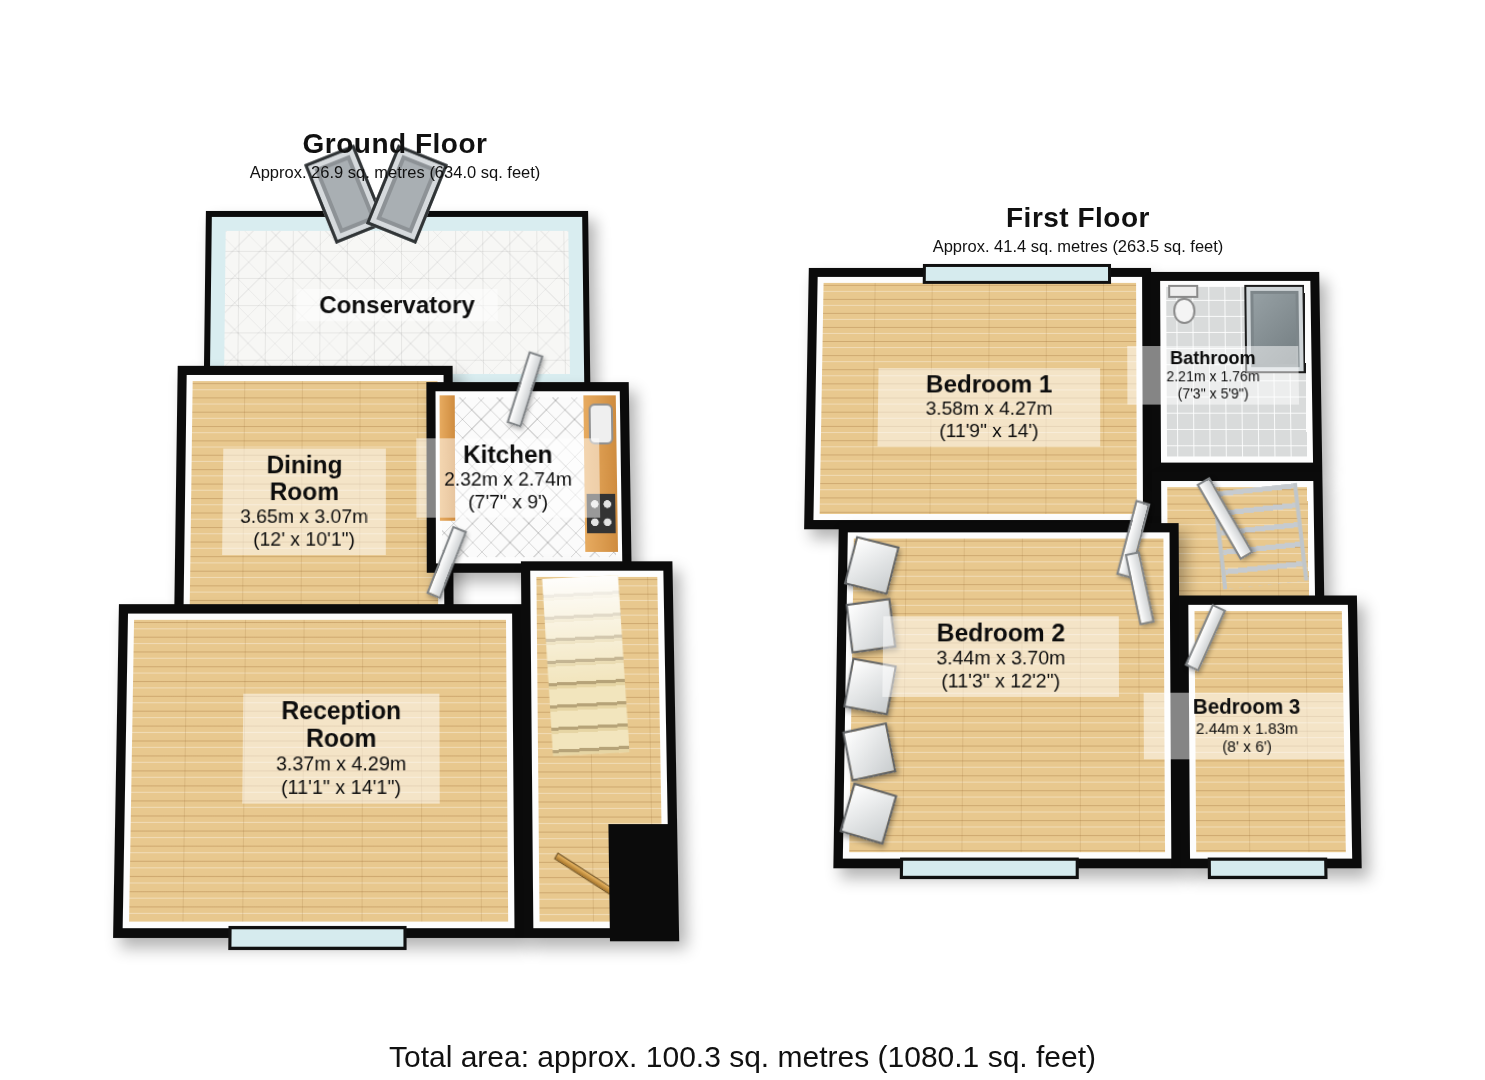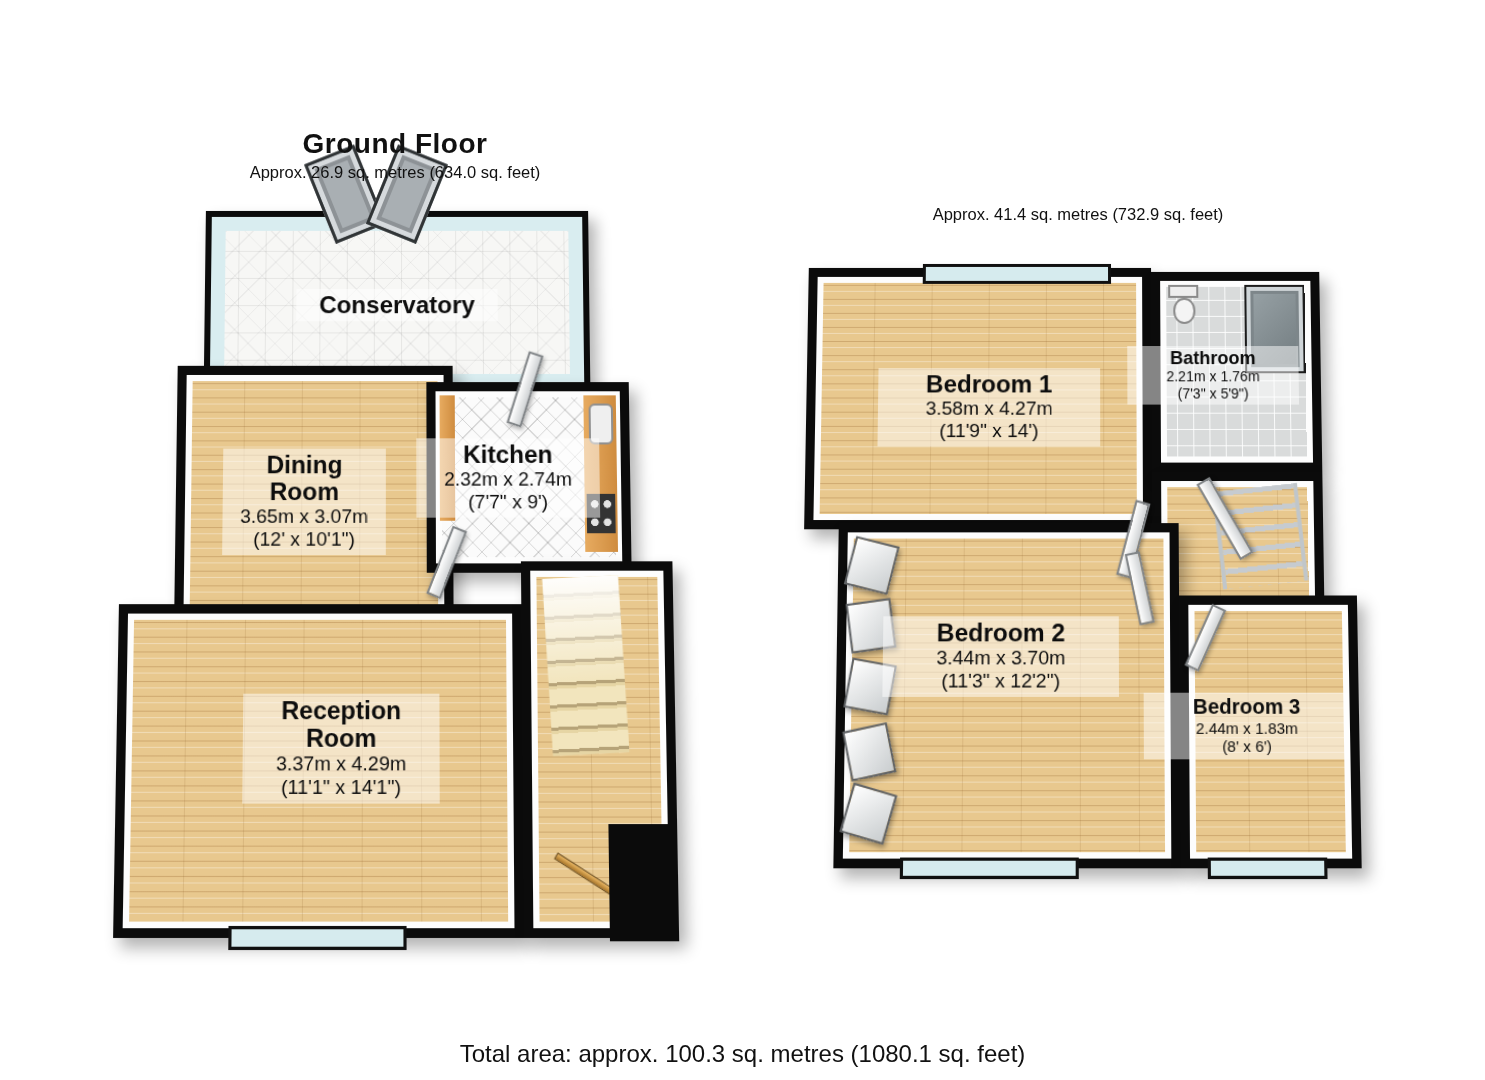--- a/index.html
+++ b/index.html
@@ -84,21 +84,21 @@
   .railing { position:absolute; z-index:3;
     border-left:4px solid #c0c6ca; border-right:4px solid #c0c6ca;
     background:repeating-linear-gradient(180deg, #c6cbd0 0 5px, transparent 5px 19px); }
   .wc-tank { position:absolute; background:#eeeeee; border:2px solid #8a8a8a; z-index:3; }
   .wc-bowl { position:absolute; background:#f4f4f4; border:2px solid #8a8a8a; border-radius:48%; z-index:3; }
   .shower { position:absolute; z-index:3;
     background:linear-gradient(135deg,#9aa4a8,#6f797d); border:2px solid #1c1c1c;
     box-shadow: inset 0 0 0 4px #cfd5d8, inset 0 0 0 7px #7d868a; }
 
   .footer { position:absolute; left:0; right:0; top:1040px; text-align:center;
-            font-size:24px; color:#111; z-index:10; }
+            font-size:30px; color:#111; z-index:10; }
 </style>
 </head>
 <body>
 
 <div id="page">
 
   <div class="floor-head" style="left:170px; top:128px; width:450px;">
     <div class="t">Ground Floor</div>
     <div class="s">Approx. 26.9 sq. metres (634.0 sq. feet)</div>
   </div>
@@ -145,21 +145,22 @@
       <div class="rdims">(7'7" x 9')</div>
     </div>
     <div class="room-label" id="lbl-reception" style="left:130px; top:478px; width:190px;">
       <div class="rname">Reception Room</div>
       <div class="rdims">3.37m x 4.29m</div>
       <div class="rdims">(11'1" x 14'1")</div>
     </div>
   </div>
 
   <div class="floor-head" style="left:878px; top:202px; width:400px;">
-    <div class="s">Approx. 41.4 sq. metres (732.9 sq. feet)</div>
+    <div class="t">First Floor</div>
+    <div class="s">Approx. 41.4 sq. metres (263.5 sq. feet)</div>
   </div>
 
   <div class="plan" id="ff-plan" style="left:795px; top:258px; width:578px; height:650px;">
 
     <div class="room wood" style="left:14px; top:10px; width:342px; height:258px;"></div>
     <div class="glass" style="left:128px; top:6px; width:188px; height:20px;"></div>
 
     <div class="room btile" style="left:356px; top:14px; width:168px; height:198px;">
       <div class="wc-tank" style="left:8px; top:4px; width:30px; height:13px;"></div>
       <div class="wc-bowl" style="left:13px; top:17px; width:22px; height:26px;"></div>

